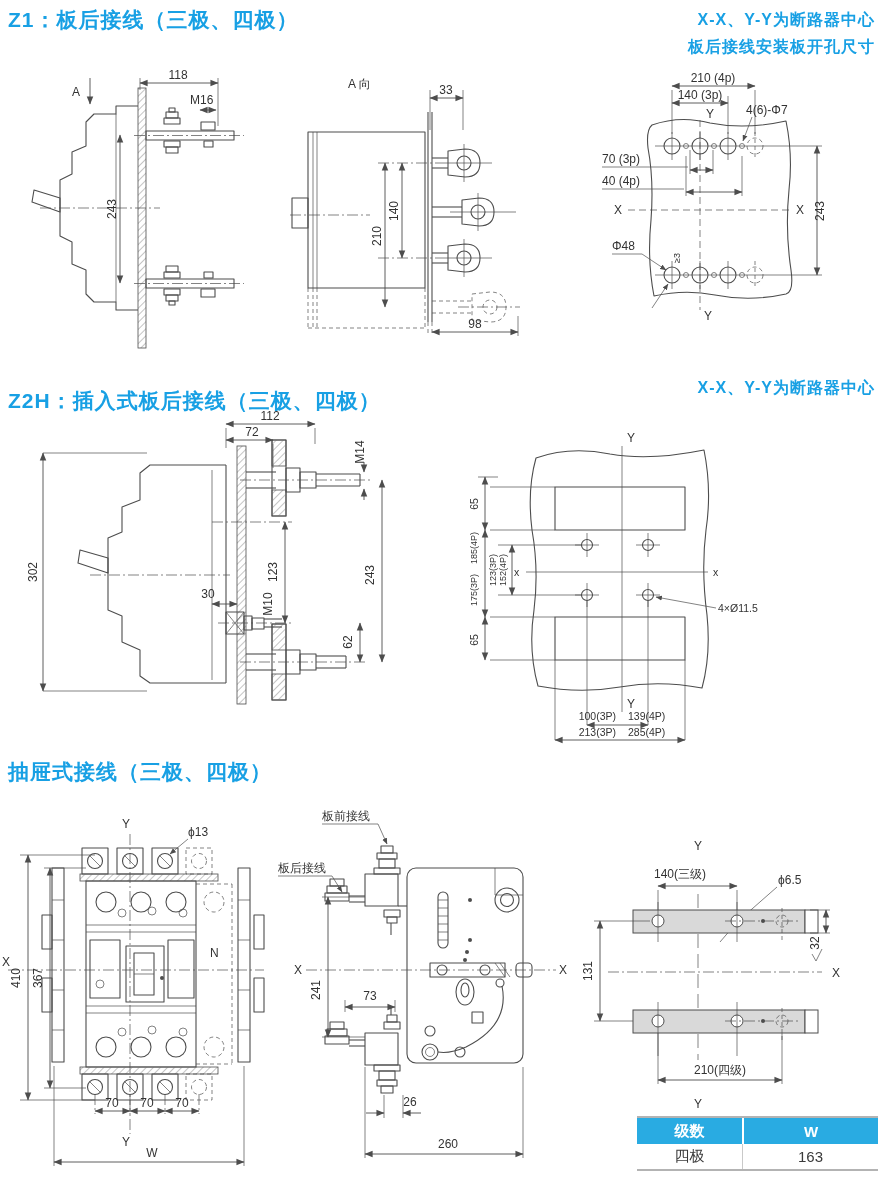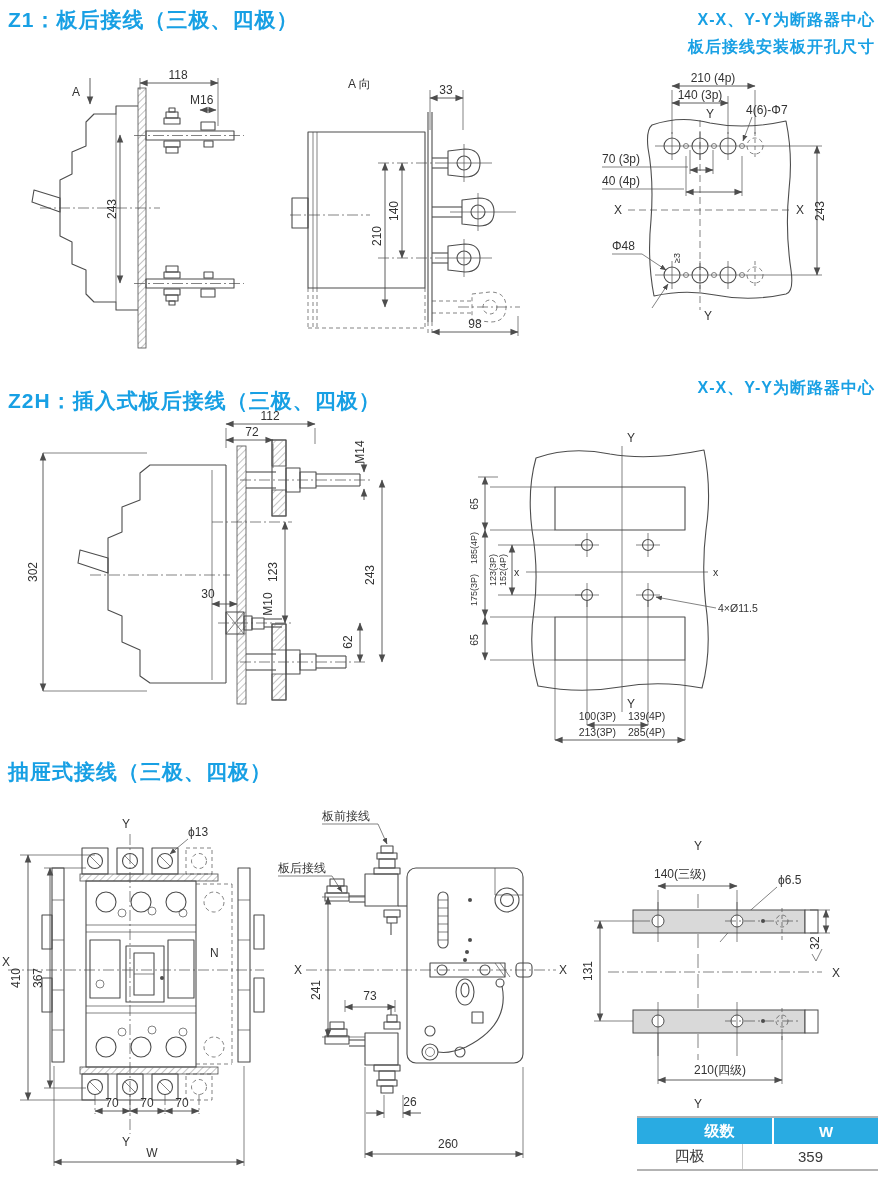--- a/index.html
+++ b/index.html
@@ -22,21 +22,21 @@
   .hat{fill:url(#hatch);stroke:#4d4d4d;stroke-width:0.8;}
   .tbl{position:absolute;left:637px;top:1116px;width:241px;border-top:2px solid #b3b3b3;
        border-bottom:2px solid #b3b3b3;font-size:15px;color:#3a3a3a;}
   .tr{display:flex;height:25px;align-items:center;}
   .tr + .tr{border-top:2px solid #0c4a6e;}
   .tr.th{background:#29abe2;color:#fff;font-weight:bold;height:26px;}
   .tr.th + .tr{border-top:none;}
   .c1{width:105px;text-align:center;}
   .c2{flex:1;text-align:center;}
   .tr .c1{border-right:1px solid #c9c9c9;height:100%;display:flex;align-items:center;justify-content:center;}
-  .tr.th .c1{border-right:2px solid #fff;padding-left:30px;}
+  .tr.th .c1{border-right:2px solid #fff;}
 </style>
 </head>
 <body>
 
 <div class="page">
 
 <svg width="0" height="0">
   <defs>
     <marker id="ar" viewBox="0 0 8 8" refX="7.5" refY="4" markerWidth="9" markerHeight="9" orient="auto-start-reverse">
       <path d="M0,0.8 L8,4 L0,7.2 Z" fill="#4d4d4d"></path>
@@ -620,17 +620,17 @@
   <text x="114" y="278">Y</text>
 </svg>
 
 <div class="tbl">
   <div class="tr th">
     <div class="c1">级数</div>
     <div class="c2">W</div>
   </div>
   <div class="tr">
     <div class="c1">四极</div>
-    <div class="c2">359</div>
+    <div class="c2">163</div>
   </div>
 </div>
 
 </div>
 
 </body></html>

